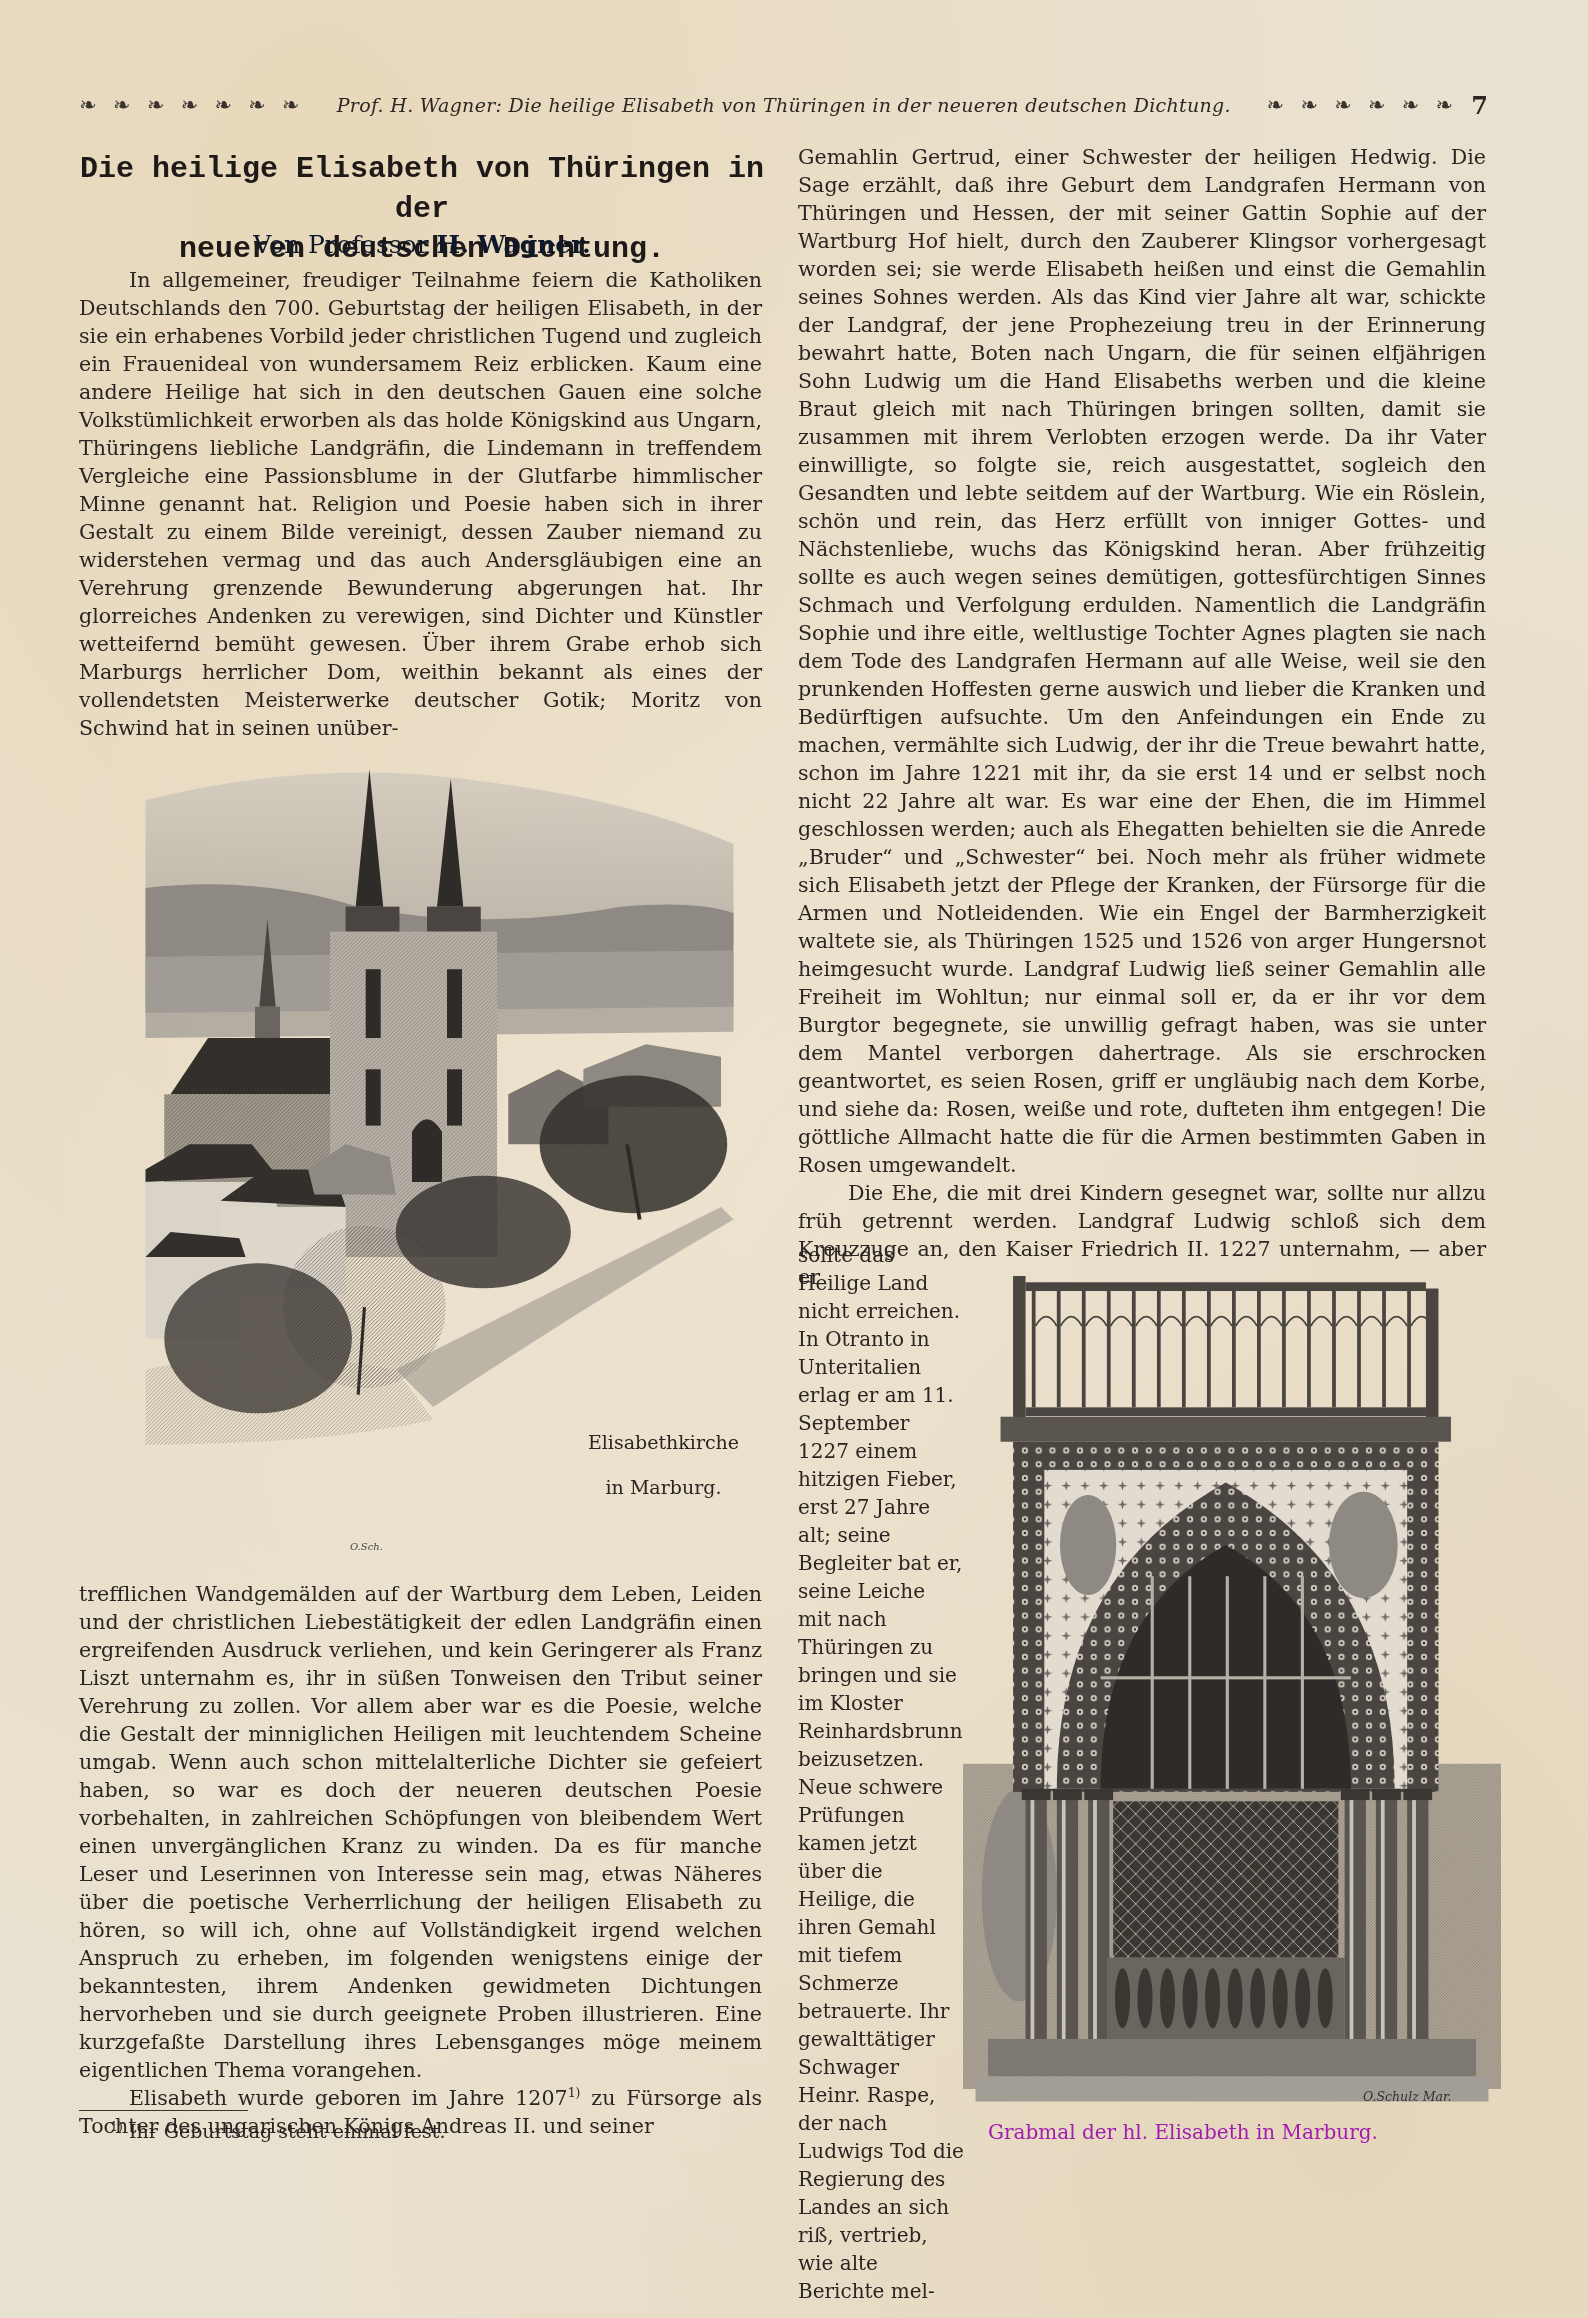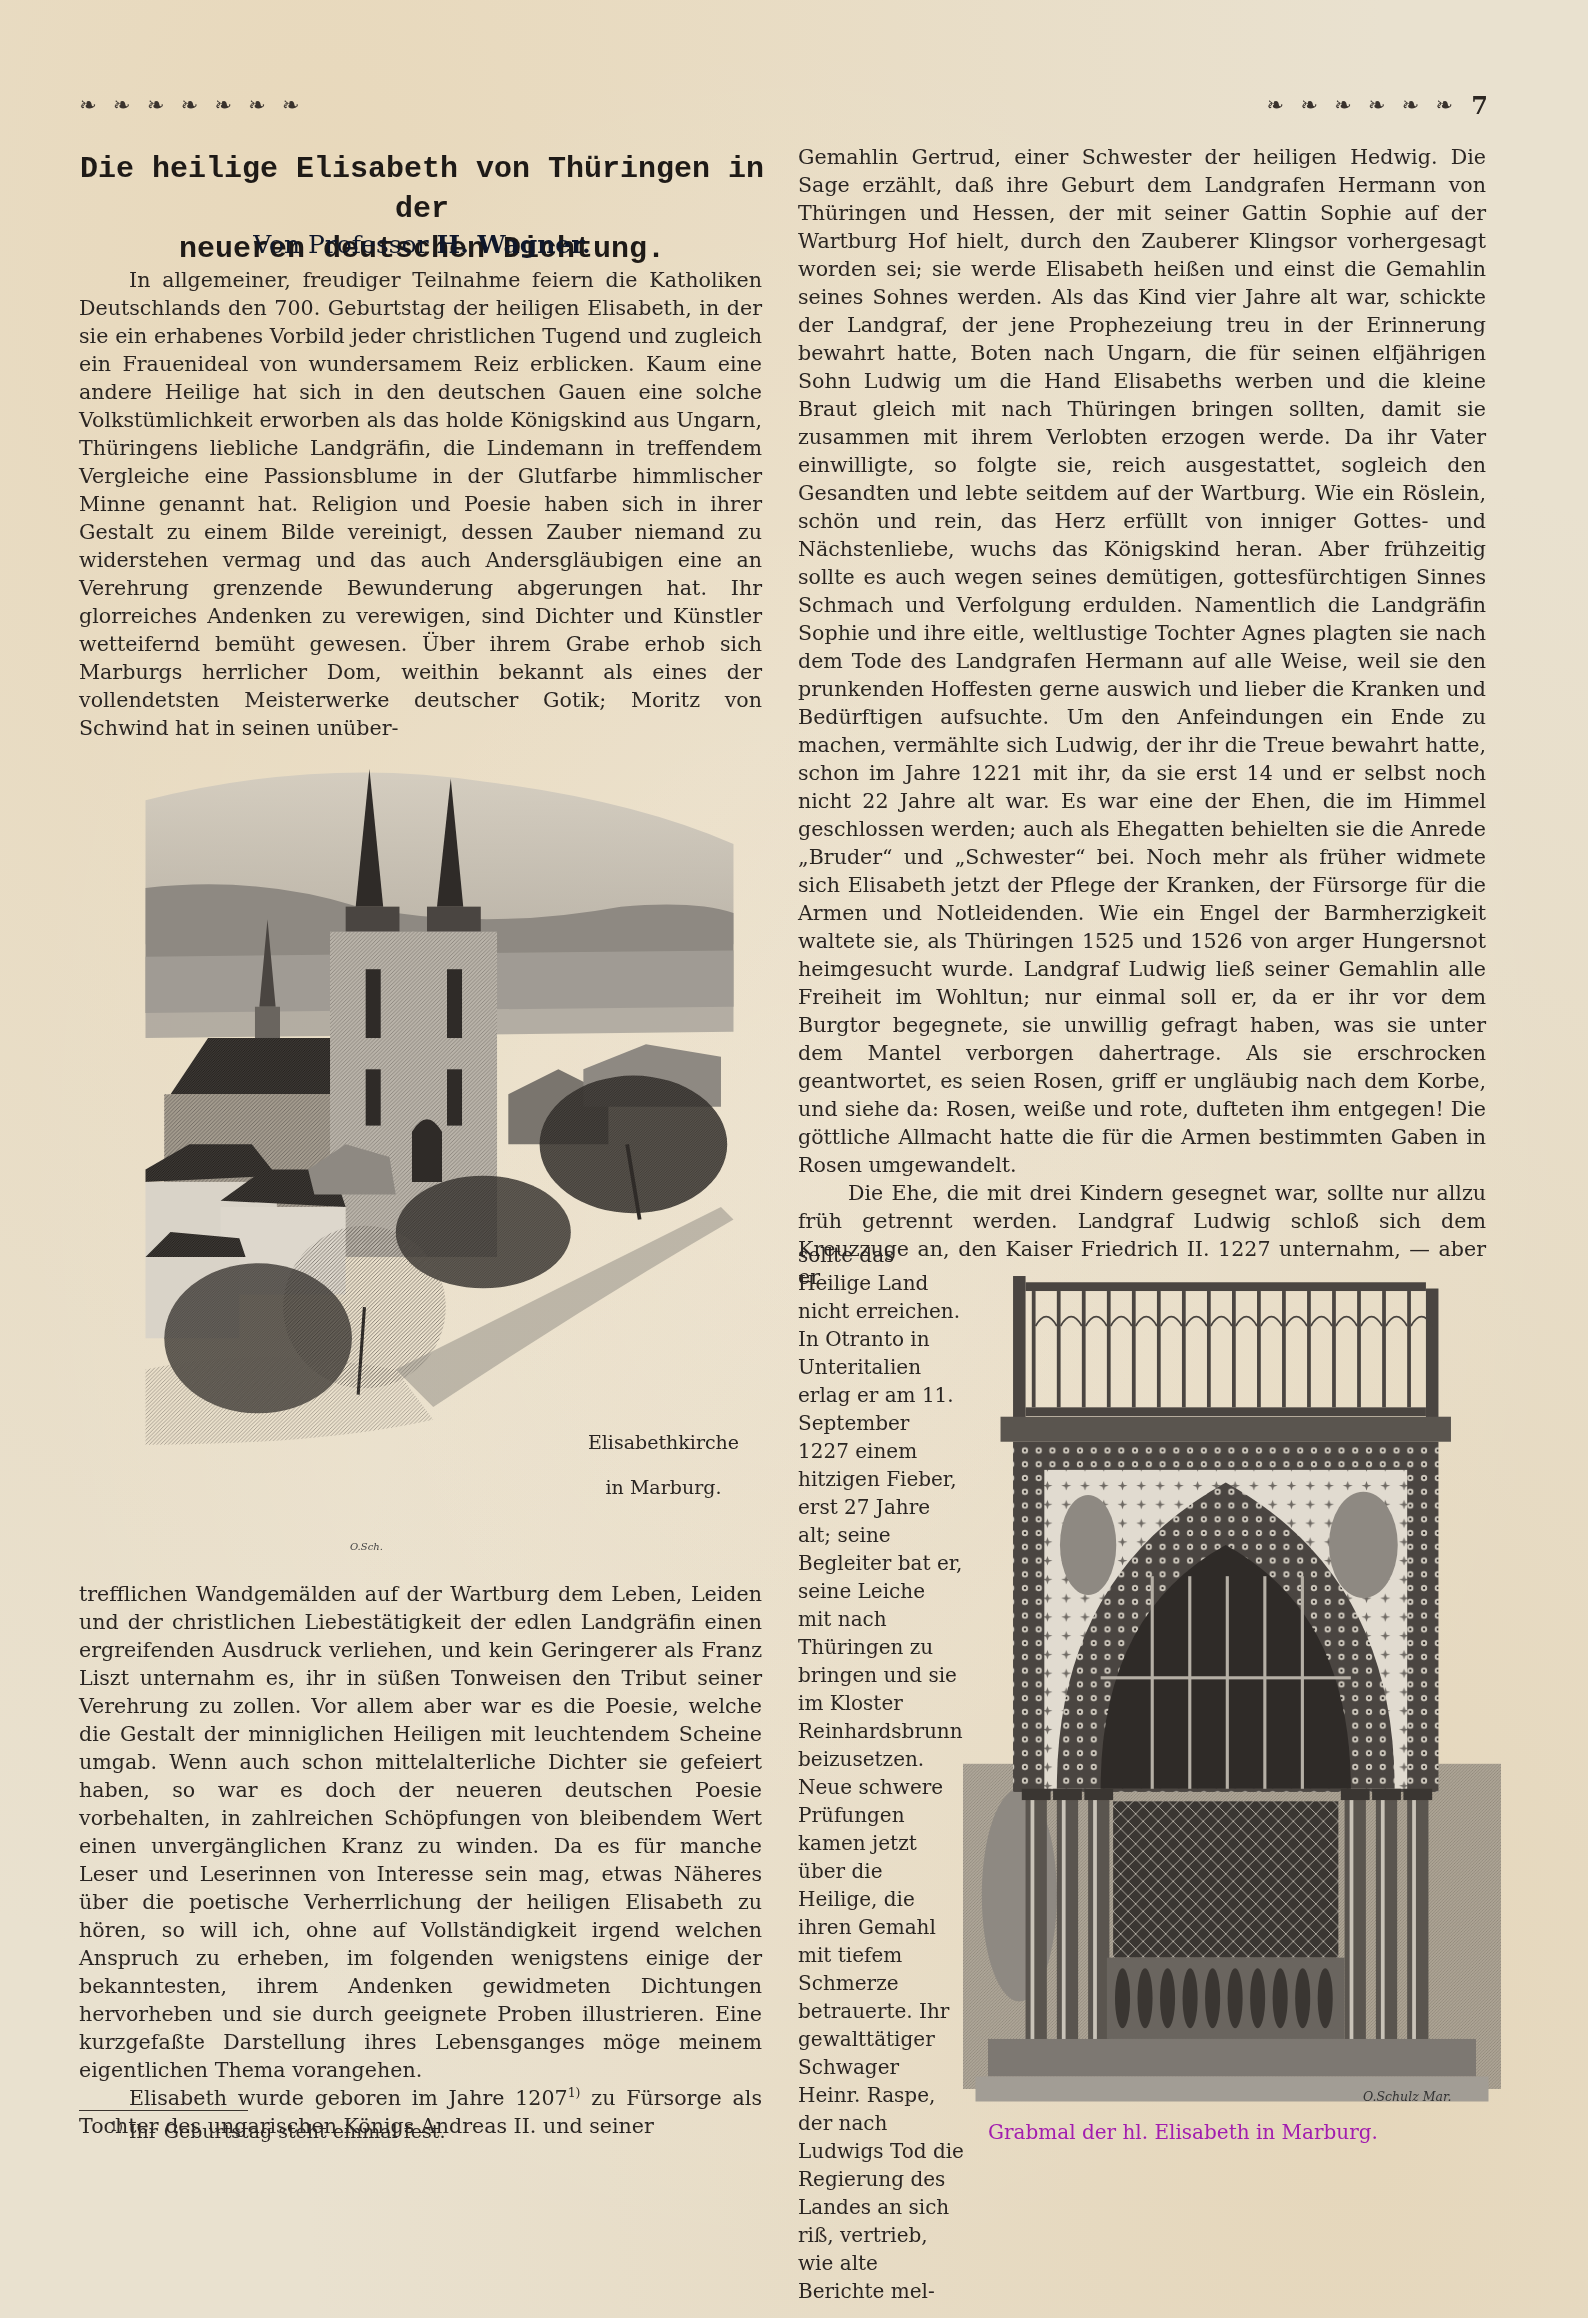--- a/index.html
+++ b/index.html
@@ -80,20 +80,21 @@
 <div class="running-head">
   <div class="ornaments" id="orn-left">
       <span>❧</span>
       <span>❧</span>
       <span>❧</span>
       <span>❧</span>
       <span>❧</span>
       <span>❧</span>
       <span>❧</span>
     </div>
+  <div class="rh-title">Prof. H. Wagner: Die heilige Elisabeth von Thüringen in der neueren deutschen Dichtung.</div>
   <div class="rh-right">
     <div class="ornaments" id="orn-right">
         <span>❧</span>
         <span>❧</span>
         <span>❧</span>
         <span>❧</span>
         <span>❧</span>
         <span>❧</span>
       </div>
     <div class="page-number">7</div>

